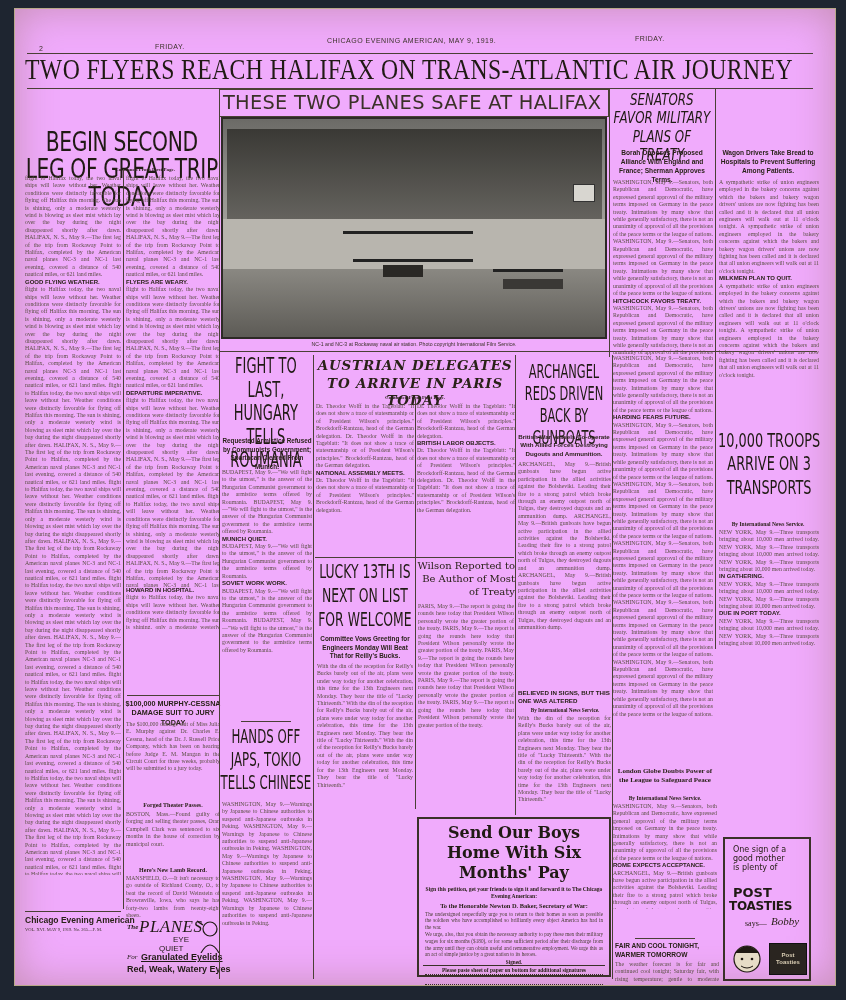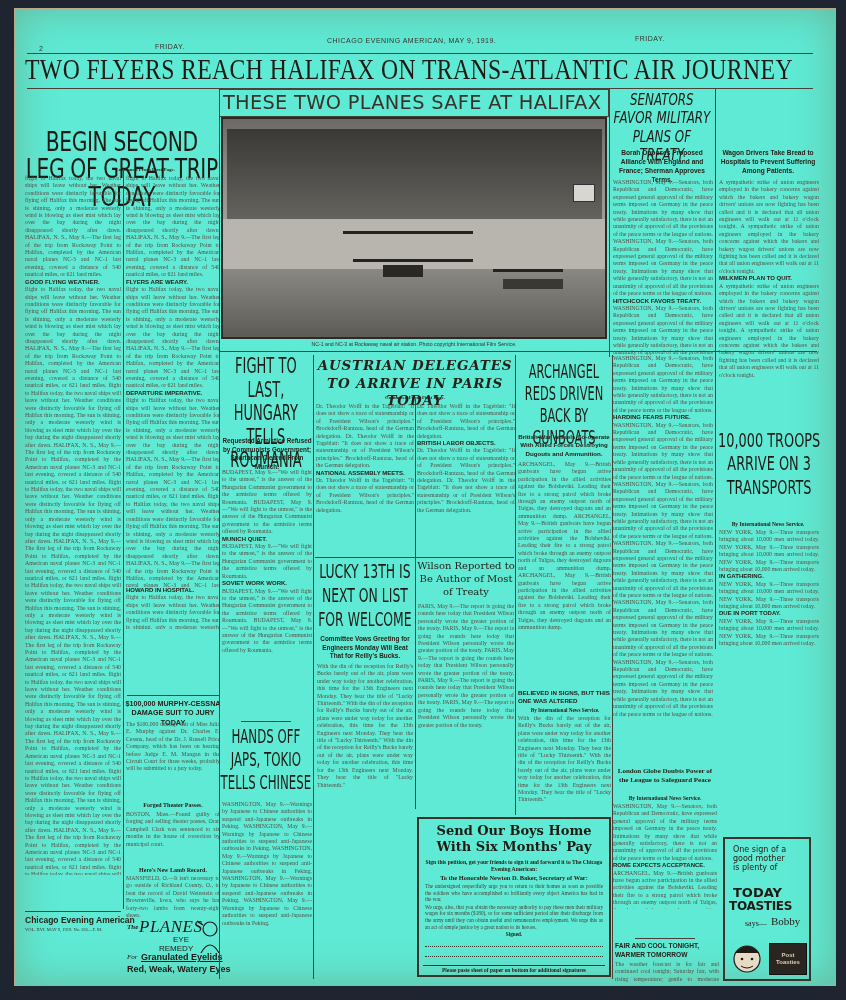--- a/index.html
+++ b/index.html
@@ -1,20 +1,20 @@
 <!DOCTYPE html>
 <html><head>
 <meta charset="utf-8">
 <style>
   * { box-sizing: border-box; margin: 0; padding: 0; }
   html, body { width: 846px; height: 1000px; overflow: hidden; }
   body { background: #1e2530; position: relative; font-family: "Liberation Serif", serif; }
   .page {
     position: absolute; left: 14px; top: 8px; width: 822px; height: 978px;
-    background: #5eead4; border: 1px solid #b9a98a;
+    background: #f0abfc; border: 1px solid #b9a98a;
     box-shadow: inset 0 0 40px rgba(120,90,50,0.35);
   }
   .abs { position: absolute; }
   .folio { font-family: "Liberation Sans", sans-serif; font-size: 7px; color: #3a3128; letter-spacing: 0.5px; }
   .rule { position: absolute; background: #4a4035; }
   .cond { font-family: "Liberation Sans Narrow", "Liberation Sans", sans-serif; color: #201a14; text-align: center; line-height: 1.05; transform-origin: top left; }
   .deck { font-family: "Liberation Sans", sans-serif; font-weight: bold; color: #2a2219; text-align: center; font-size: 8.5px; line-height: 1.35; }
   .body { font-family: "Liberation Serif", serif; font-size: 5.8px; line-height: 7.4px; color: #5a4f43; text-align: justify; overflow: hidden; }
   .sub { font-family: "Liberation Sans", sans-serif; font-size: 6px; font-weight: bold; color: #2a2219; }
   .small-c { font-family: "Liberation Serif", serif; font-size: 6px; font-weight: bold; text-align: center; color: #2a2219; }
@@ -87,21 +87,21 @@
 
   <div class="rule" style="left:10px;top:902px;width:96px;height:1px;"></div>
   <div class="abs" style="left:10px;top:906px;width:96px;font-family:'Liberation Sans',sans-serif;font-weight:bold;font-size:8.5px;color:#2a2219;white-space:nowrap;">Chicago Evening American</div>
   <div class="abs" style="left:10px;top:918px;width:96px;font-size:4.5px;color:#3a3128;white-space:nowrap;overflow:hidden;">VOL. XVI.   MAY 9, 1919.   No. 265—F. M.</div>
   <div class="abs body" style="left:14px;top:926px;width:90px;height:40px;font-size:4.5px;line-height:5.5px;"></div>
 
   <div class="abs" style="left:110px;top:908px;width:100px;height:64px;">
     <div style="position:absolute;left:2px;top:6px;font-size:7px;font-style:italic;font-weight:bold;color:#201a14;">The</div>
     <div style="position:absolute;left:14px;top:0px;font-size:17px;font-style:italic;font-family:'Liberation Serif',serif;color:#201a14;letter-spacing:0.5px;">PLANES</div>
     <div style="position:absolute;left:48px;top:18px;font-size:8px;font-family:'Liberation Sans',sans-serif;color:#201a14;">EYE</div>
-    <div style="position:absolute;left:34px;top:27px;font-size:8px;font-family:'Liberation Sans',sans-serif;color:#201a14;">REMEDY</div>
+    <div style="position:absolute;left:34px;top:27px;font-size:8px;font-family:'Liberation Sans',sans-serif;color:#201a14;">QUIET</div>
     <div style="position:absolute;left:2px;top:36px;font-size:7px;font-style:italic;color:#201a14;">For</div>
     <div style="position:absolute;left:16px;top:35px;font-size:9px;font-weight:bold;font-family:'Liberation Sans',sans-serif;color:#201a14;white-space:nowrap;text-decoration:underline;">Granulated Eyelids</div>
     <div style="position:absolute;left:2px;top:47px;font-size:9px;font-weight:bold;font-family:'Liberation Sans',sans-serif;color:#201a14;white-space:nowrap;">Red, Weak, Watery Eyes</div>
     <svg style="position:absolute;left:72px;top:2px;" width="26" height="34">
       <circle cx="13" cy="10" r="7" fill="none" stroke="#201a14" stroke-width="1.2"></circle>
       <path d="M4 34 Q13 18 22 34" fill="none" stroke="#201a14" stroke-width="1.2"></path>
       <path d="M6 6 L0 2" stroke="#201a14" stroke-width="1.5"></path>
     </svg>
   </div>
 
@@ -183,24 +183,24 @@
   <div class="abs body" style="left:600px;top:952px;width:104px;height:22px;">
     <span>The weather forecast is for fair and continued cool tonight; Saturday fair, with rising temperature; gentle to moderate northeast to east winds.</span>
   </div>
 
   <div class="ad-box" style="left:708px;top:828px;width:88px;height:144px;">
     <div style="position:absolute;left:8px;top:6px;font-family:'DejaVu Sans',sans-serif;font-size:8px;color:#2a2219;line-height:1.15;">
       <div>One sign of a</div>
       <div>good mother</div>
       <div>is plenty of</div>
     </div>
-    <div style="position:absolute;left:8px;top:46px;font-family:'DejaVu Sans',sans-serif;font-weight:bold;font-size:13px;color:#201a14;">TODAY</div>
+    <div style="position:absolute;left:8px;top:46px;font-family:'DejaVu Sans',sans-serif;font-weight:bold;font-size:13px;color:#201a14;">POST</div>
     <div style="position:absolute;left:4px;top:60px;font-family:'DejaVu Sans',sans-serif;font-weight:bold;font-size:12px;color:#201a14;letter-spacing:-0.3px;">TOASTIES</div>
     <div style="position:absolute;left:20px;top:80px;font-size:8px;color:#2a2219;">says—</div>
-    <div style="position:absolute;left:46px;top:76px;font-size:11px;color:#2a2219;font-family:'Liberation Serif',serif;">Bobby</div>
+    <div style="position:absolute;left:46px;top:76px;font-style:italic;font-size:11px;color:#2a2219;font-family:'Liberation Serif',serif;">Bobby</div>
     <svg style="position:absolute;left:4px;top:98px;" width="36" height="42">
       <circle cx="18" cy="22" r="13" fill="#e6dcc6" stroke="#201a14" stroke-width="1.2"></circle>
       <path d="M6 16 Q18 2 30 16" fill="#201a14"></path>
       <circle cx="13" cy="22" r="1.3" fill="#201a14"></circle>
       <circle cx="23" cy="22" r="1.3" fill="#201a14"></circle>
       <path d="M12 29 Q18 33 24 29" fill="none" stroke="#201a14" stroke-width="1"></path>
     </svg>
     <div style="position:absolute;left:44px;top:104px;width:38px;height:32px;background:#2a2520;border:1px solid #111;color:#d9cdb3;font-size:6px;font-family:'Liberation Sans',sans-serif;font-weight:bold;text-align:center;padding-top:8px;line-height:1.1;">Post Toasties</div>
   </div>
 
@@ -255,21 +255,21 @@
     <div class="cond" style="font-size:20px;font-family:'DejaVu Sans',sans-serif;transform:scaleX(0.62);width:161px;line-height:1.2;">LUCKY 13TH IS NEXT ON LIST FOR WELCOME</div>
   </div>
   <div class="abs deck" style="left:302px;top:626px;width:96px;font-size:6.4px;">Committee Vows Greeting for Engineers Monday Will Beat That for Reilly's Bucks.</div>
   <div class="abs body" style="left:302px;top:654px;width:96px;height:146px;">
     <span>With the din of the reception for Reilly's Bucks barely out of the air, plans were under way today for another celebration, this time for the 13th Engineers next Monday. They bear the title of "Lucky Thirteenth."</span>
     <span>With the din of the reception for Reilly's Bucks barely out of the air, plans were under way today for another celebration, this time for the 13th Engineers next Monday. They bear the title of "Lucky Thirteenth."</span>
     <span>With the din of the reception for Reilly's Bucks barely out of the air, plans were under way today for another celebration, this time for the 13th Engineers next Monday. They bear the title of "Lucky Thirteenth."</span>
   </div>
 
   <div class="rule" style="left:401px;top:548px;width:98px;height:1px;"></div>
-  <div class="abs" style="left:402px;top:550px;width:98px;text-align:center;font-family:'DejaVu Serif',serif;font-size:10px;color:#2a2219;line-height:1.3;">Wilson Reported to Be Author of Most of Treaty</div>
+  <div class="abs" style="left:402px;top:550px;width:98px;text-align:right;font-family:'DejaVu Serif',serif;font-size:10px;color:#2a2219;line-height:1.3;">Wilson Reported to Be Author of Most of Treaty</div>
   <div class="abs body" style="left:403px;top:594px;width:96px;height:206px;">
     <span>PARIS, May 9.—The report is going the rounds here today that President Wilson personally wrote the greater portion of the treaty.</span>
     <span>PARIS, May 9.—The report is going the rounds here today that President Wilson personally wrote the greater portion of the treaty.</span>
     <span>PARIS, May 9.—The report is going the rounds here today that President Wilson personally wrote the greater portion of the treaty.</span>
     <span>PARIS, May 9.—The report is going the rounds here today that President Wilson personally wrote the greater portion of the treaty.</span>
     <span>PARIS, May 9.—The report is going the rounds here today that President Wilson personally wrote the greater portion of the treaty.</span>
   </div>
   <div class="rule" style="left:500px;top:346px;width:1px;height:460px;"></div>
 
   <div class="abs" style="left:501px;top:352px;width:96px;">
@@ -283,21 +283,21 @@
   </div>
   <div class="abs" style="left:503px;top:680px;width:94px;font-family:'Liberation Sans',sans-serif;font-size:6.2px;font-weight:bold;color:#2a2219;line-height:1.35;">BELIEVED IN SIGNS, BUT THIS ONE WAS ALTERED</div>
   <div class="abs small-c" style="left:503px;top:698px;width:94px;font-size:5.2px;">By International News Service.</div>
   <div class="abs body" style="left:503px;top:706px;width:93px;height:100px;">
     <span>With the din of the reception for Reilly's Bucks barely out of the air, plans were under way today for another celebration, this time for the 13th Engineers next Monday. They bear the title of "Lucky Thirteenth."</span>
     <span>With the din of the reception for Reilly's Bucks barely out of the air, plans were under way today for another celebration, this time for the 13th Engineers next Monday. They bear the title of "Lucky Thirteenth."</span>
   </div>
   <div class="rule" style="left:597px;top:346px;width:1px;height:624px;"></div>
 
   <div class="ad-box" style="left:402px;top:808px;width:194px;height:160px;">
-    <div style="text-align:center;font-family:'DejaVu Serif',serif;font-weight:bold;font-size:13px;color:#201a14;line-height:1.25;margin-top:4px;">Send Our Boys Home With Six Months' Pay</div>
+    <div style="text-align:center;font-family:'DejaVu Serif',serif;font-weight:bold;font-size:16px;color:#201a14;line-height:1.25;margin-top:4px;">Send Our Boys Home With Six Months' Pay</div>
     <div style="margin:3px 6px 0 6px;font-family:'Liberation Serif',serif;font-weight:bold;font-size:5.6px;color:#2a2219;text-align:center;line-height:1.3;">Sign this petition, get your friends to sign it and forward it to The Chicago Evening American:</div>
     <div style="margin:1px 4px 0 4px;font-family:'Liberation Serif',serif;font-weight:bold;font-size:6.4px;color:#2a2219;text-align:center;white-space:nowrap;">To the Honorable Newton D. Baker, Secretary of War:</div>
     <div class="body" style="margin:2px 6px 0 6px;font-size:5.2px;line-height:6.6px;color:#4a4035;">The undersigned respectfully urge you to return to their homes as soon as possible the soldiers who have accomplished so brilliantly every object America has had in the war.</div>
     <div class="body" style="margin:1px 6px 0 6px;font-size:5.2px;line-height:6.6px;color:#4a4035;">We urge, also, that you obtain the necessary authority to pay these men their military wages for six months ($180), or for some sufficient period after their discharge from the army until they can obtain useful and remunerative employment. We urge this as an act of simple justice by a great nation to its heroes.</div>
     <div style="text-align:center;font-size:5.2px;font-weight:bold;color:#2a2219;margin-top:1px;">Signed.</div>
     <div style="margin:6px 6px 0 6px;border-bottom:1px dotted #3a3128;height:4px;"></div>
     <div style="margin:6px 6px 0 6px;border-bottom:1px dotted #3a3128;height:4px;"></div>
     <div style="position:absolute;left:4px;bottom:2px;width:182px;border-top:1px solid #3a3128;padding-top:1px;font-family:'Liberation Serif',serif;font-weight:bold;font-size:5.4px;color:#2a2219;text-align:center;white-space:nowrap;">Please paste sheet of paper on bottom for additional signatures</div>
   </div>
 

